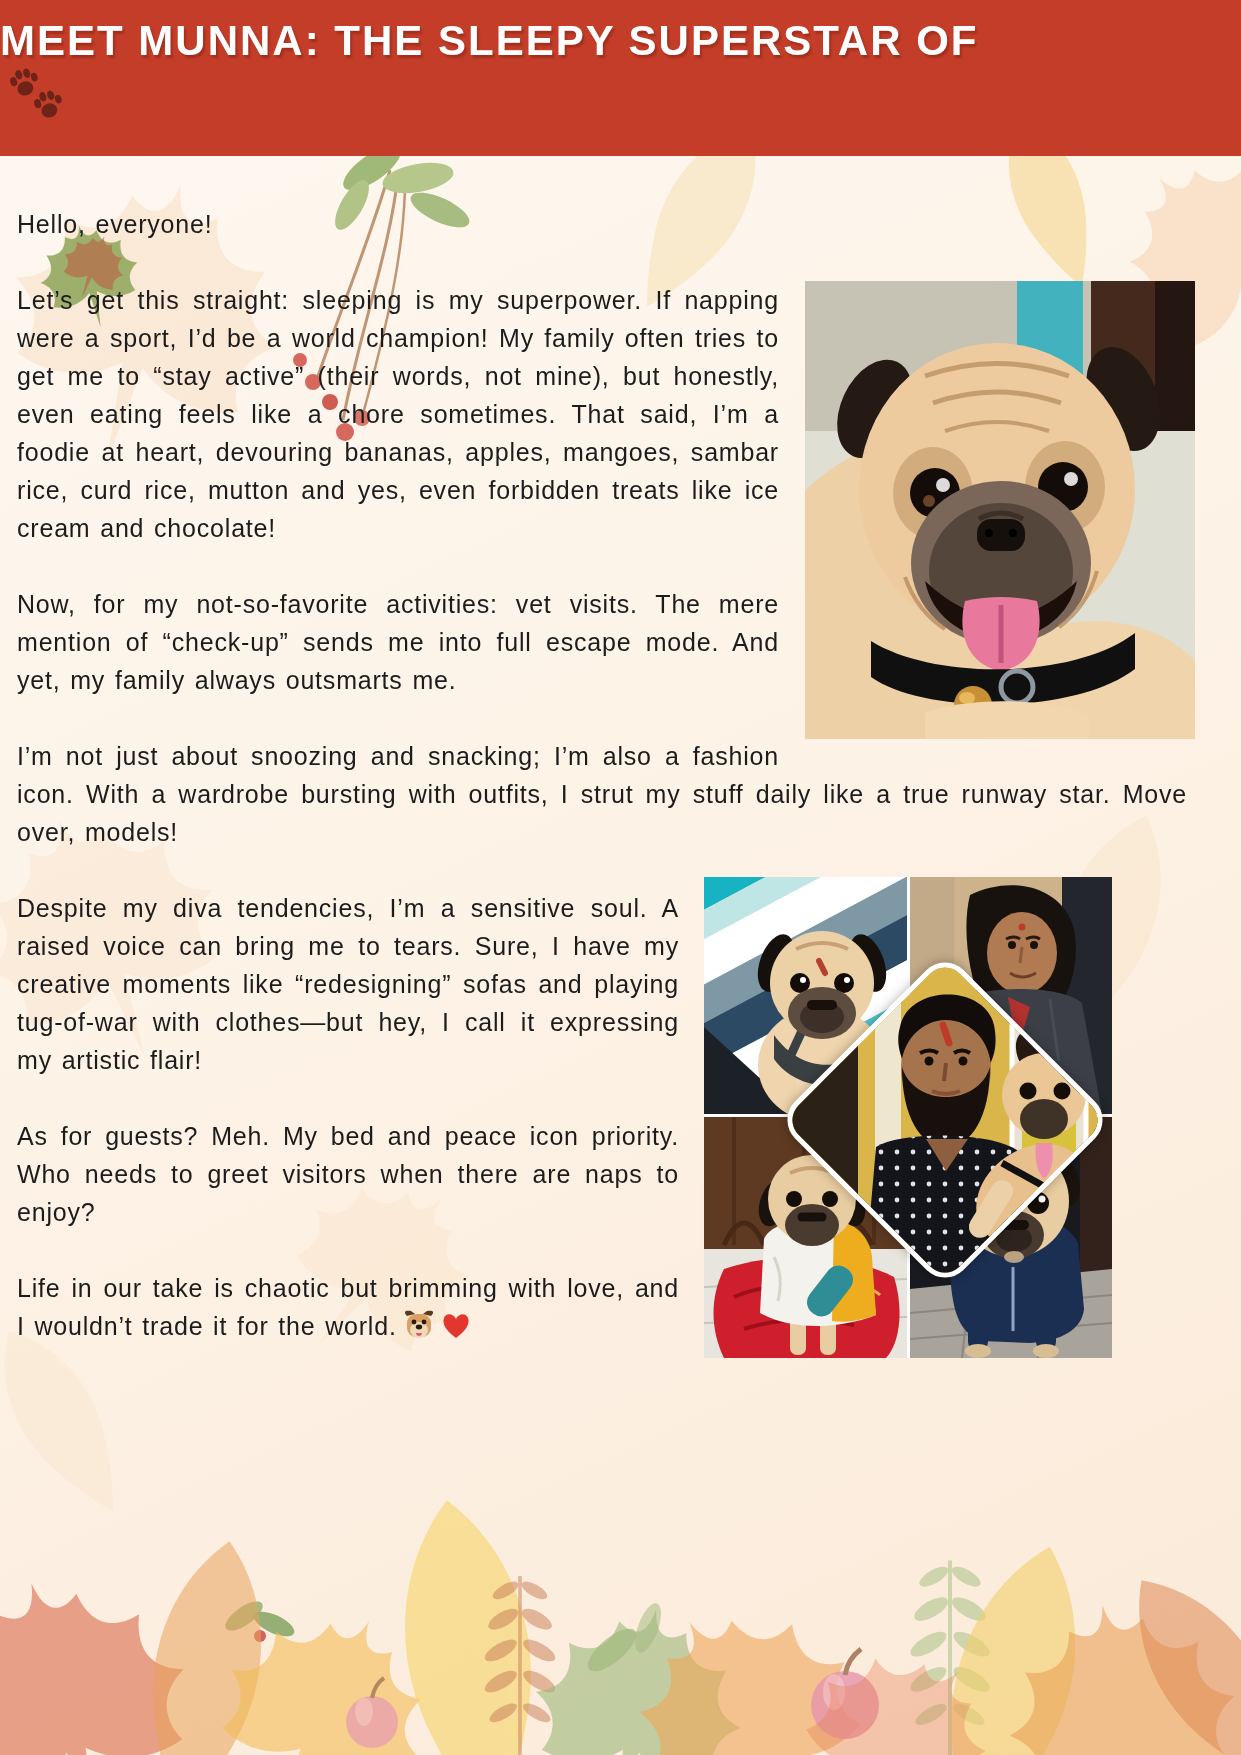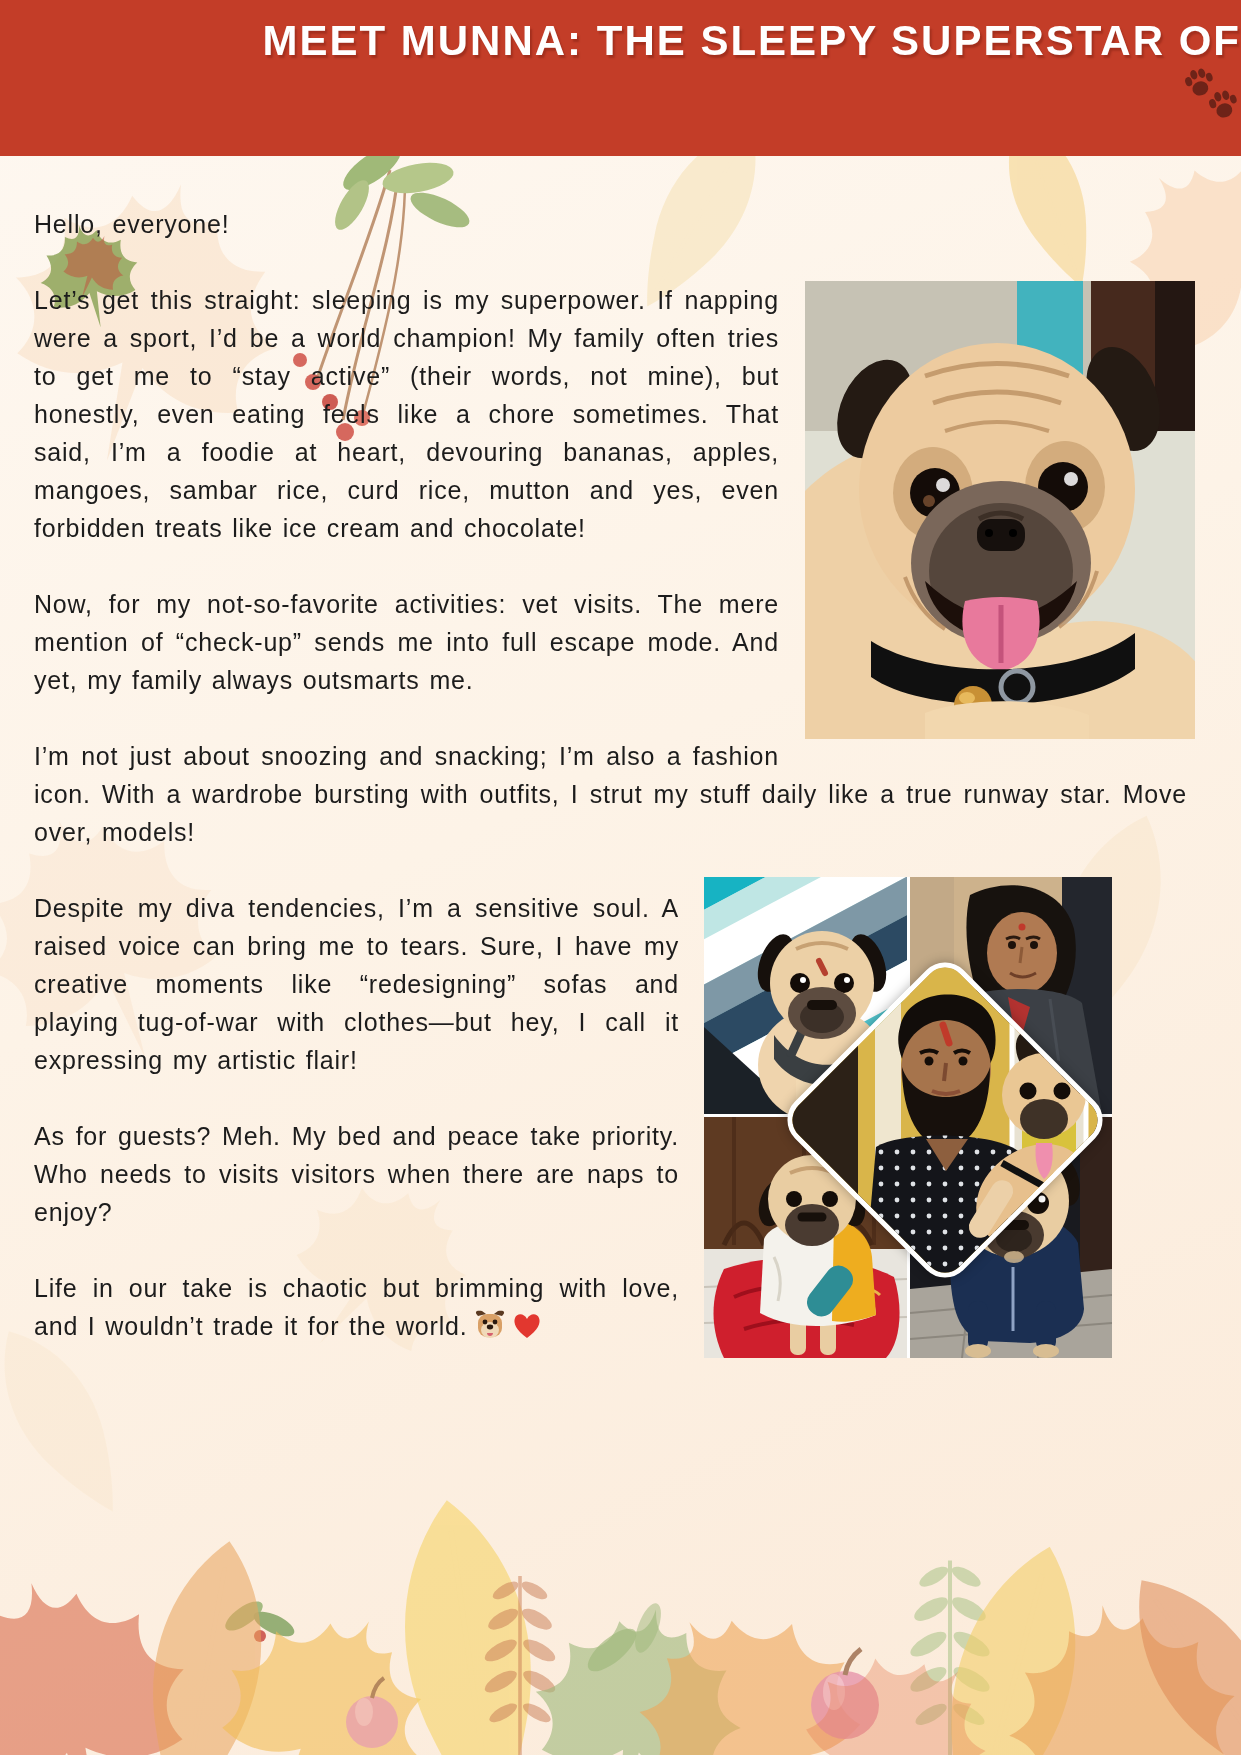--- a/index.html
+++ b/index.html
@@ -1,26 +1,26 @@
 <!DOCTYPE html>
 <html><head>
 <meta charset="utf-8">
 <style>
   html,body{margin:0;padding:0;background:#efe7dd;}
   .page{position:relative;width:1241px;height:1755px;overflow:hidden;
         background:linear-gradient(155deg,#fef8f1 0%,#fdf3e7 45%,#fbead9 100%);
         font-family:"Liberation Sans",sans-serif;}
   
-  .banner{position:relative;z-index:3;height:156px;background:#c33d28;text-align:right;
+  .banner{position:relative;z-index:3;height:156px;background:#c33d28;text-align:left;
           box-sizing:border-box;padding-top:8px;}
   .banner h1{margin:0;color:#fff;font-weight:bold;font-size:42px;line-height:66px;
              letter-spacing:2px;text-shadow:2px 3px 2px rgba(90,15,5,.3);}
   .paw-wrap{display:inline-block;vertical-align:middle;margin-left:10px;transform:translateY(-6px);}
   
-  .content{position:relative;z-index:2;padding:49px 54px 0 34px;}
+  .content{position:relative;z-index:2;padding:49px 54px 0 17px;}
   .content p{margin:0 0 38px;font-size:25px;line-height:38px;text-align:justify;
              color:#1c1c1c;letter-spacing:.8px;word-spacing:2px;}
   
   .fig{float:right;overflow:hidden;padding:0;border:0;}
   .fig-portrait{width:390px;height:458px;margin:0 -8px 30px 26px;}
   .fig-collage{width:408px;height:481px;margin:-12px 75px 24px 25px;position:relative;background:#fff;}
   .cell{position:absolute;overflow:hidden;}
   .cell-tl{left:0;top:0;width:203px;height:237px;}
   .cell-tr{left:206px;top:0;width:202px;height:237px;}
   .cell-bl{left:0;top:240px;width:203px;height:241px;}
@@ -353,21 +353,21 @@
             <ellipse cx="264" cy="164" rx="24" ry="20" fill="#3f3227"></ellipse>
             <path d="M256,188 C254,206 258,218 264,224 C272,218 274,204 272,188 Z" fill="#ef8fae"></path>
             <path d="M222,208 L294,248" stroke="#111111" stroke-width="7"></path>
             <ellipse cx="290" cy="284" rx="28" ry="17" fill="#a6744c"></ellipse>
           </svg>
         </div>
       </div>
     </figure>
 
     <p>Despite my diva tendencies, I’m a sensitive soul. A raised voice can bring me to tears. Sure, I have my creative moments like “redesigning” sofas and playing tug-of-war with clothes—but hey, I call it expressing my artistic flair!</p>
-    <p>As for guests? Meh. My bed and peace take priority. Who needs to visits visitors when there are naps to enjoy?</p>
+    <p>As for guests? Meh. My bed and peace icon priority. Who needs to greet visitors when there are naps to enjoy?</p>
     <p><span>Life in our take is chaotic but brimming with love, and I wouldn’t trade it for the world.</span><span class="emoji-ico"><svg width="32" height="30" viewBox="0 0 32 30">
         <rect x="4" y="4" width="24" height="23" rx="9" fill="#d9a066"></rect>
         <path d="M4,6 C0,2 2,0 8,1 L12,4 Z" fill="#5b3a21"></path>
         <path d="M28,6 C32,2 30,0 24,1 L20,4 Z" fill="#5b3a21"></path>
         <ellipse cx="16" cy="20" rx="9" ry="8" fill="#f0d9b8"></ellipse>
         <circle cx="11" cy="12" r="2.4" fill="#2a1a10"></circle>
             <circle cx="21" cy="12" r="2.4" fill="#2a1a10"></circle>
         <ellipse cx="16" cy="17" rx="3.2" ry="2.4" fill="#2a1a10"></ellipse>
         <path d="M13,23 C13,27 19,27 19,23 Z" fill="#d6606e"></path>
       </svg></span><span class="emoji-ico"><svg width="30" height="28" viewBox="0 0 30 28">

